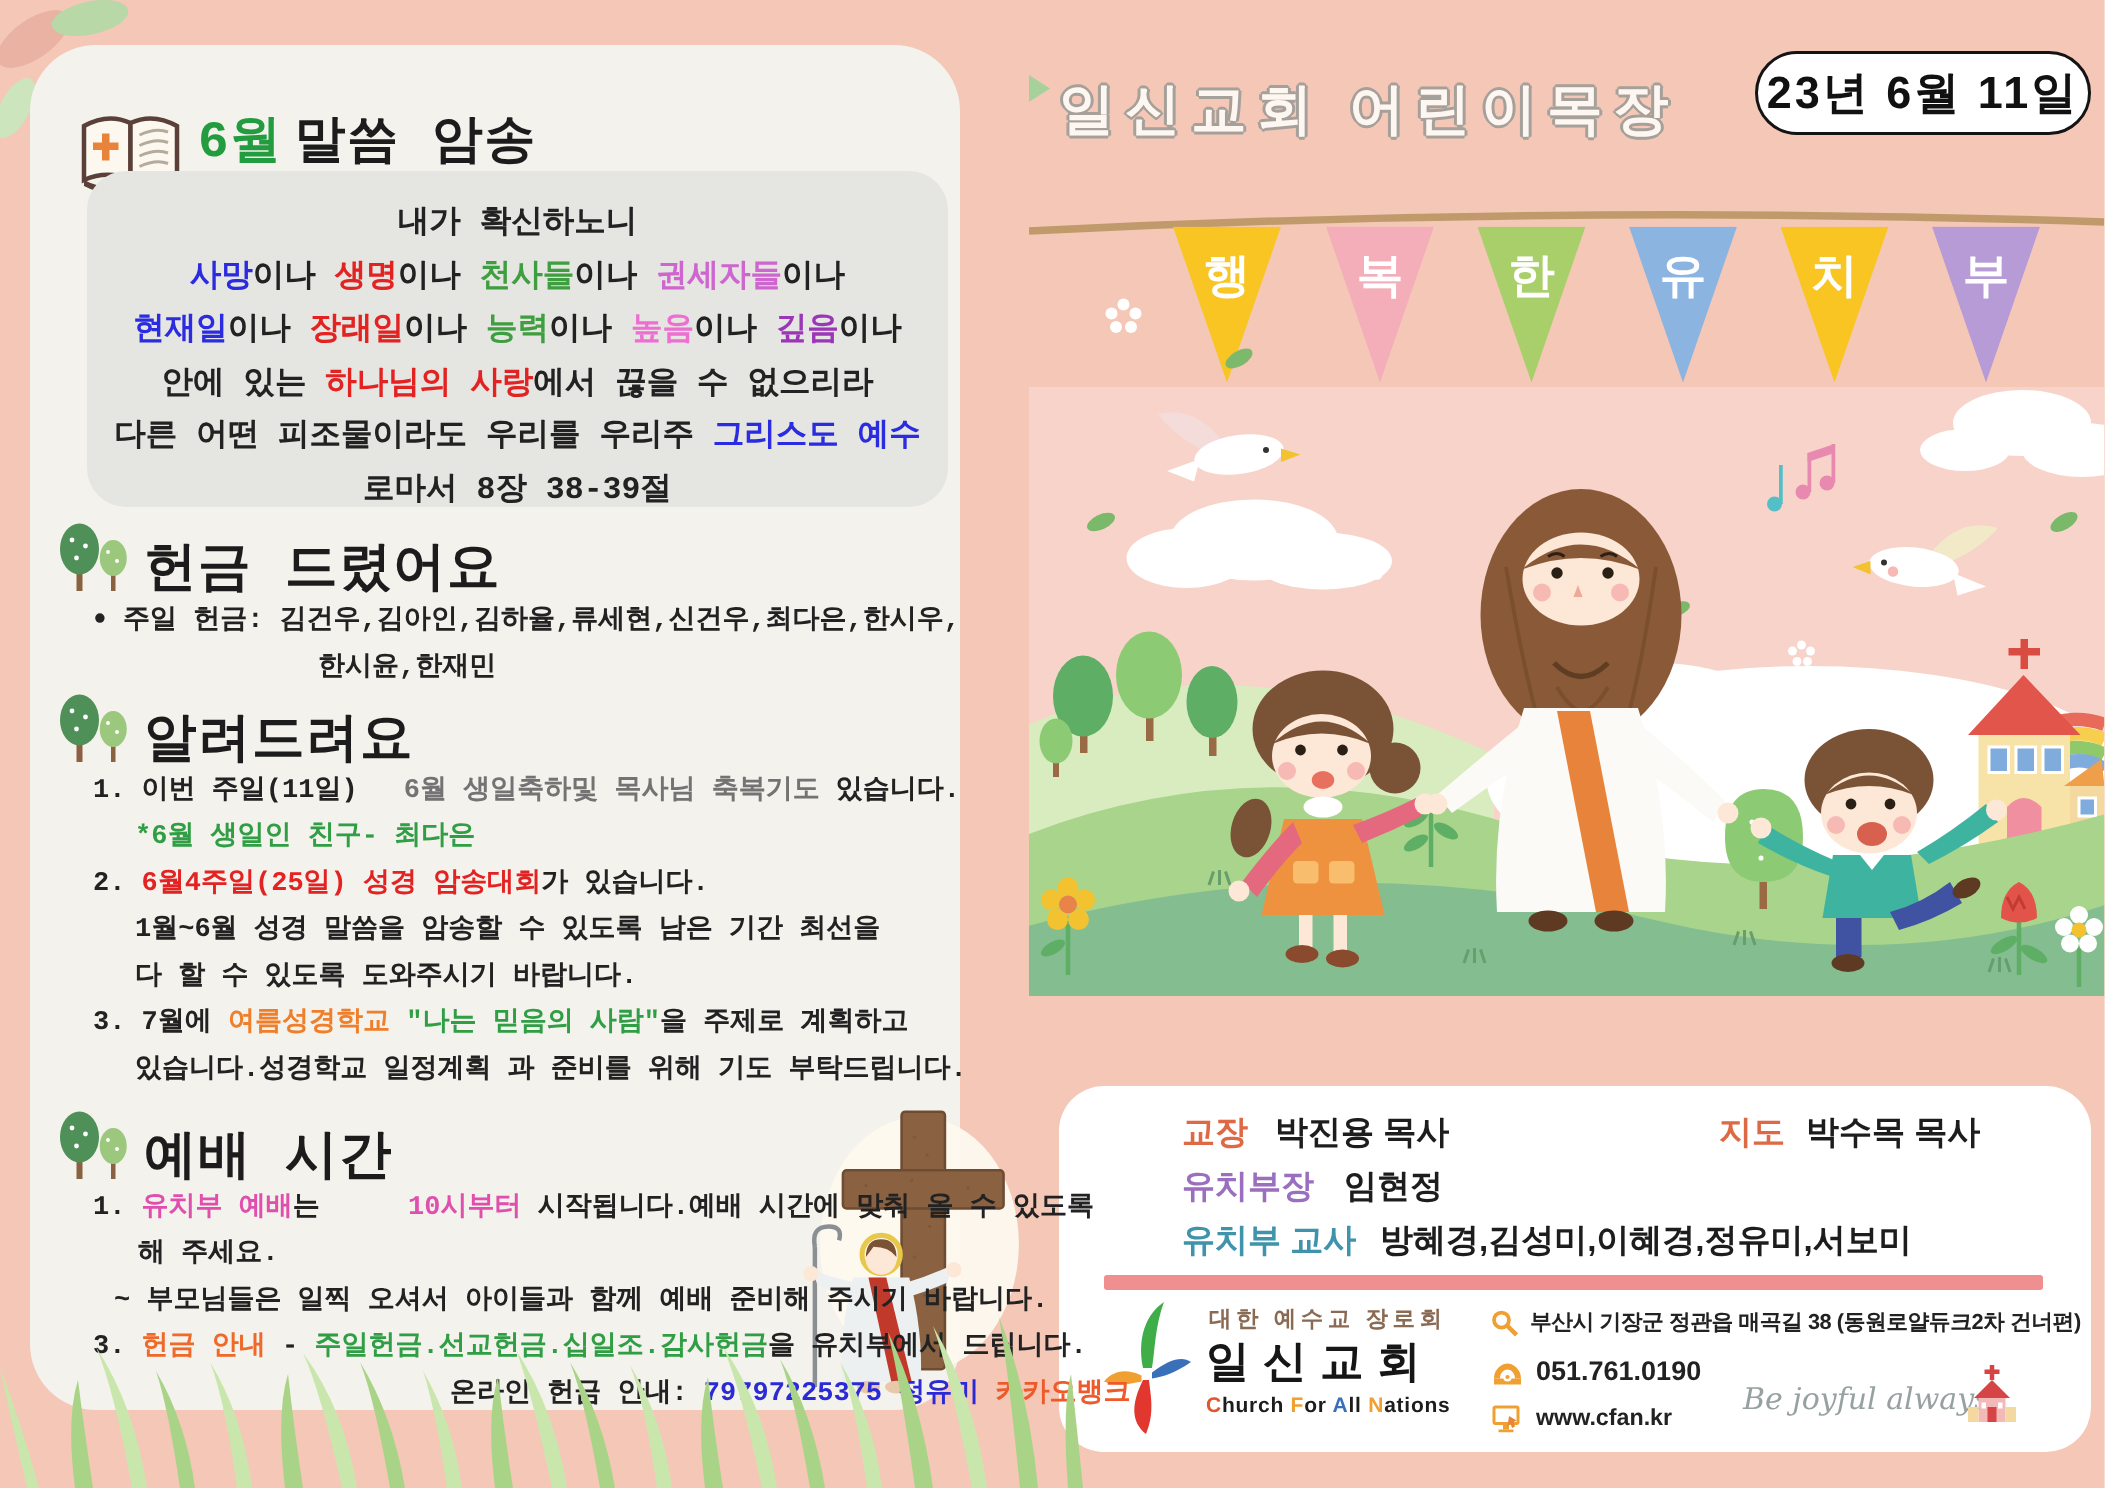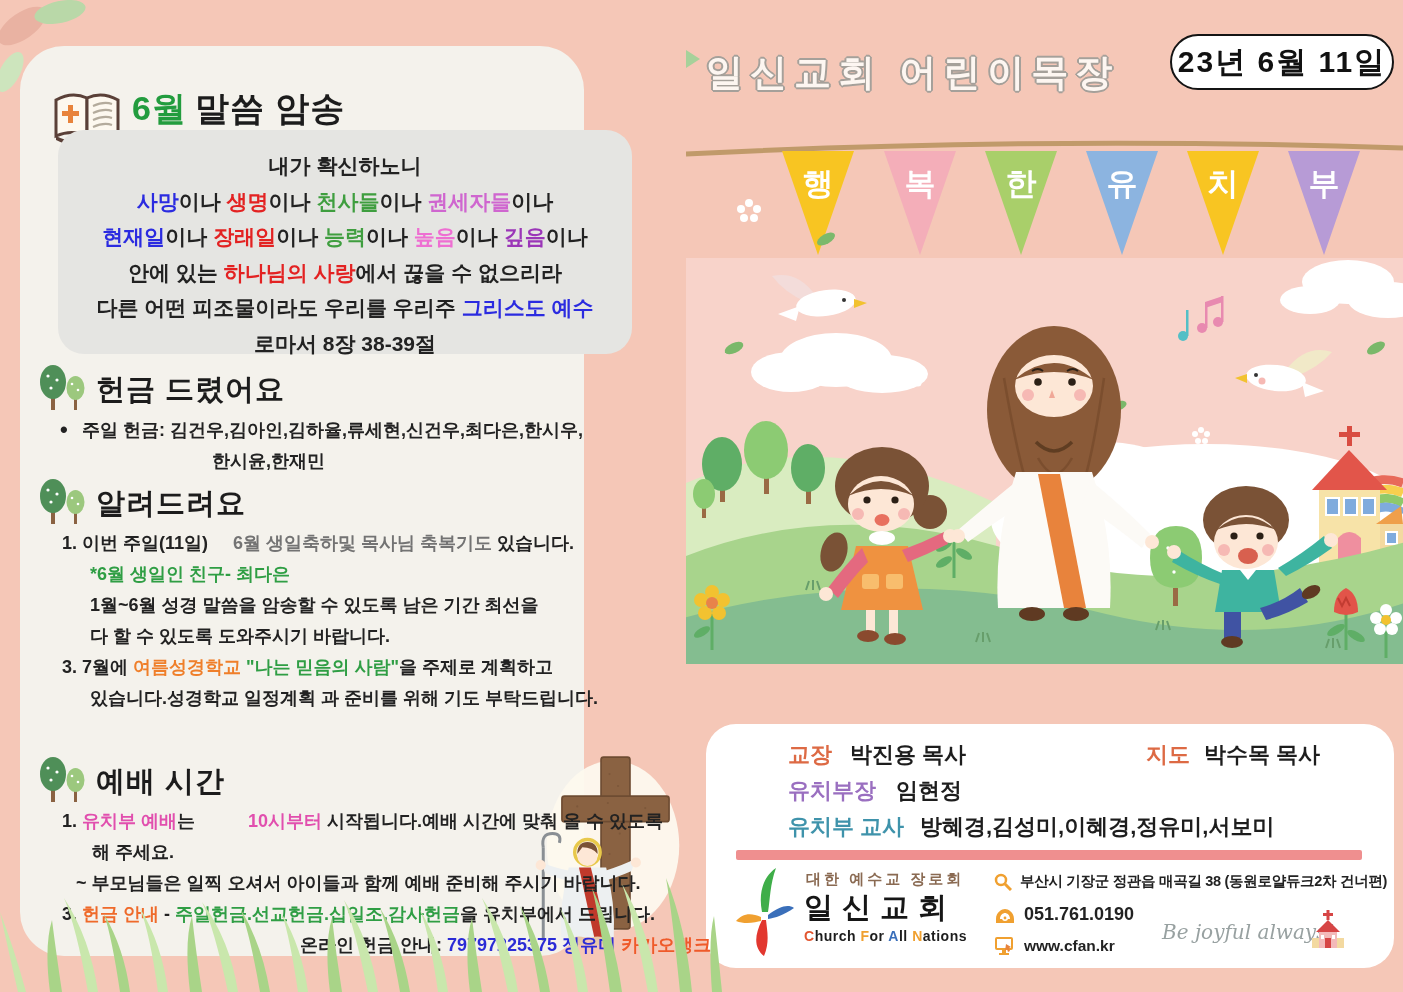--- a/index.html
+++ b/index.html
@@ -1,31 +1,31 @@
 <!DOCTYPE html>
 <html><head>
 <meta charset="utf-8">
 <style>
   * { margin:0; padding:0; box-sizing:border-box; }
   body { font-family:"Liberation Sans", sans-serif; }
   .page { position:relative; width:1403px; height:992px; background:#f5c7b7; overflow:hidden; }
 
   
-  .left-panel { position:absolute; left:20px; top:46px; width:564px; height:910px;
-    background:#f4f2ec; border-radius:44px; }
+  .left-panel { position:absolute; left:20px; top:30px; width:620px; height:910px;
+    background:#f4f2ec; border-radius:44px;font-family:Liberation Mono, monospace; }
   .abs { position:absolute; }
 
   .mv-title { position:absolute; left:112px; top:40px; font-size:34px; font-weight:800; color:#1c1c1c; letter-spacing:1px;}
   .mv-title .month { color:#229c3e; margin-right:8px; }
 
   .verse-box { position:absolute; left:38px; top:84px; width:574px; height:224px;
     background:#e5e5e2; border-radius:26px; padding-top:18px; text-align:center; }
   .verse-line { font-size:21px; font-weight:700; color:#222; line-height:35.5px; white-space:nowrap; }
 
-  .sec-title { position:absolute; font-size:29px; font-weight:800; color:#1c1c1c; letter-spacing:1px; }
+  .sec-title { position:absolute; font-size:35px; font-weight:800; color:#1c1c1c; letter-spacing:1px; }
   .body-line { font-size:18px; font-weight:600; color:#222; line-height:31px; white-space:nowrap; }
   .offer-lines { position:absolute; left:40px; top:368px; font-size:19px; }
   .offer-lines .l2 { padding-left:152px; }
   .bullet { display:inline-block; width:22px; font-size:22px; vertical-align:-1px;}
 
   .ann-lines { position:absolute; left:42px; top:482px; }
   .ann-lines .ind { padding-left:28px; }
   .wor-lines { position:absolute; left:42px; top:760px; font-size:17.5px; position:absolute; z-index:3;}
   .wor-lines .ind { padding-left:30px; }
   .wor-lines .ind2 { padding-left:14px; }
@@ -126,20 +126,21 @@
         <circle cx="13" cy="26" r="1.6" fill="#fff"></circle>
       <rect x="36" y="36" width="3" height="12" fill="#8a6242"></rect>
       <ellipse cx="37.5" cy="26" rx="9" ry="12" fill="#9cc87e"></ellipse>
       <circle cx="34" cy="22" r="1.3" fill="#fff"></circle>
         <circle cx="40" cy="28" r="1.3" fill="#fff"></circle>
     </svg>
     <div class="sec-title" style="left:76px; top:438px;">알려드려요</div>
     <div class="ann-lines">
       <div class="body-line"><span>1. 이번 주일(11일) </span><span style="color: #737373; margin-left: 20px;">6월 생일축하및 목사님 축복기도</span><span> 있습니다.</span></div>
       <div class="body-line ind"><span style="color: rgb(47, 158, 68);">*6월 생일인 친구- 최다은</span></div>
+      <div class="body-line"><span>2. </span><span style="color: rgb(227, 34, 34);">6월4주일(25일) 성경 암송대회</span><span>가 있습니다.</span></div>
       <div class="body-line ind"><span>1월~6월 성경 말씀을 암송할 수 있도록 남은 기간 최선을</span></div>
       <div class="body-line ind"><span>다 할 수 있도록 도와주시기 바랍니다.</span></div>
       <div class="body-line"><span>3. 7월에 </span><span style="color: rgb(239, 127, 42);">여름성경학교</span><span style="color: rgb(47, 158, 68);"> "나는 믿음의 사람"</span><span>을 주제로  계획하고</span></div>
       <div class="body-line ind"><span>있습니다.성경학교 일정계획 과 준비를 위해 기도 부탁드립니다.</span></div>
     </div>
 
     <svg class="abs" style="left:18px; top:708px;" width="50" height="52" viewBox="0 0 50 52">
       <rect x="13" y="32" width="4" height="16" fill="#8a6242"></rect>
       <ellipse cx="15" cy="20" rx="13" ry="17" fill="#4f8f58"></ellipse>
       <circle cx="10" cy="14" r="1.6" fill="#fff"></circle>

